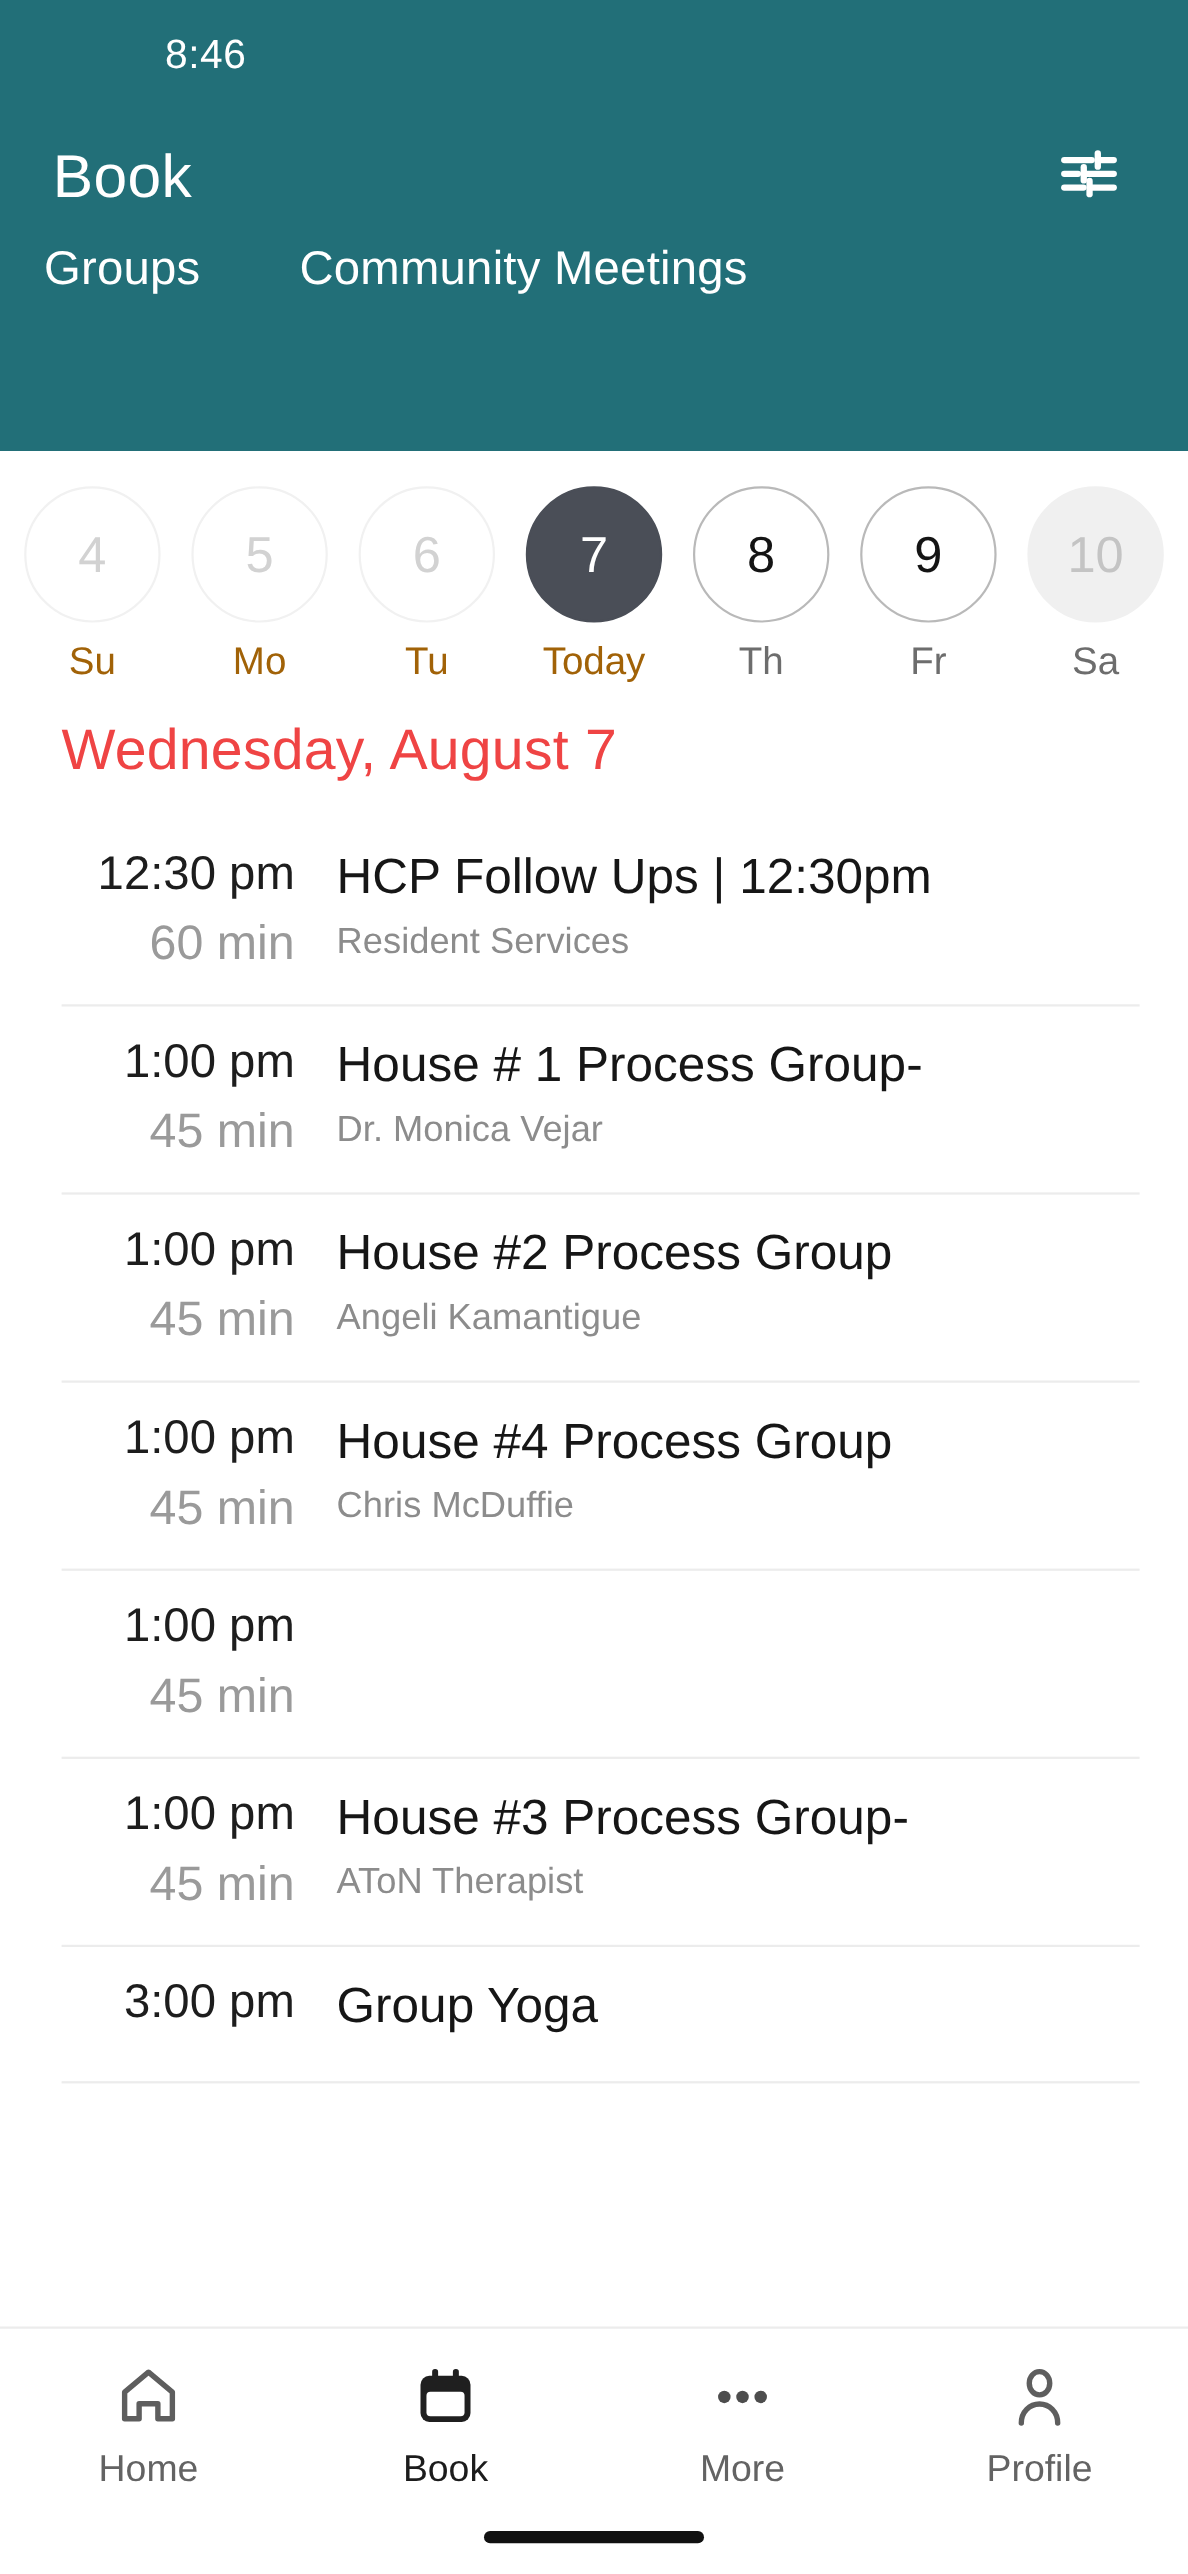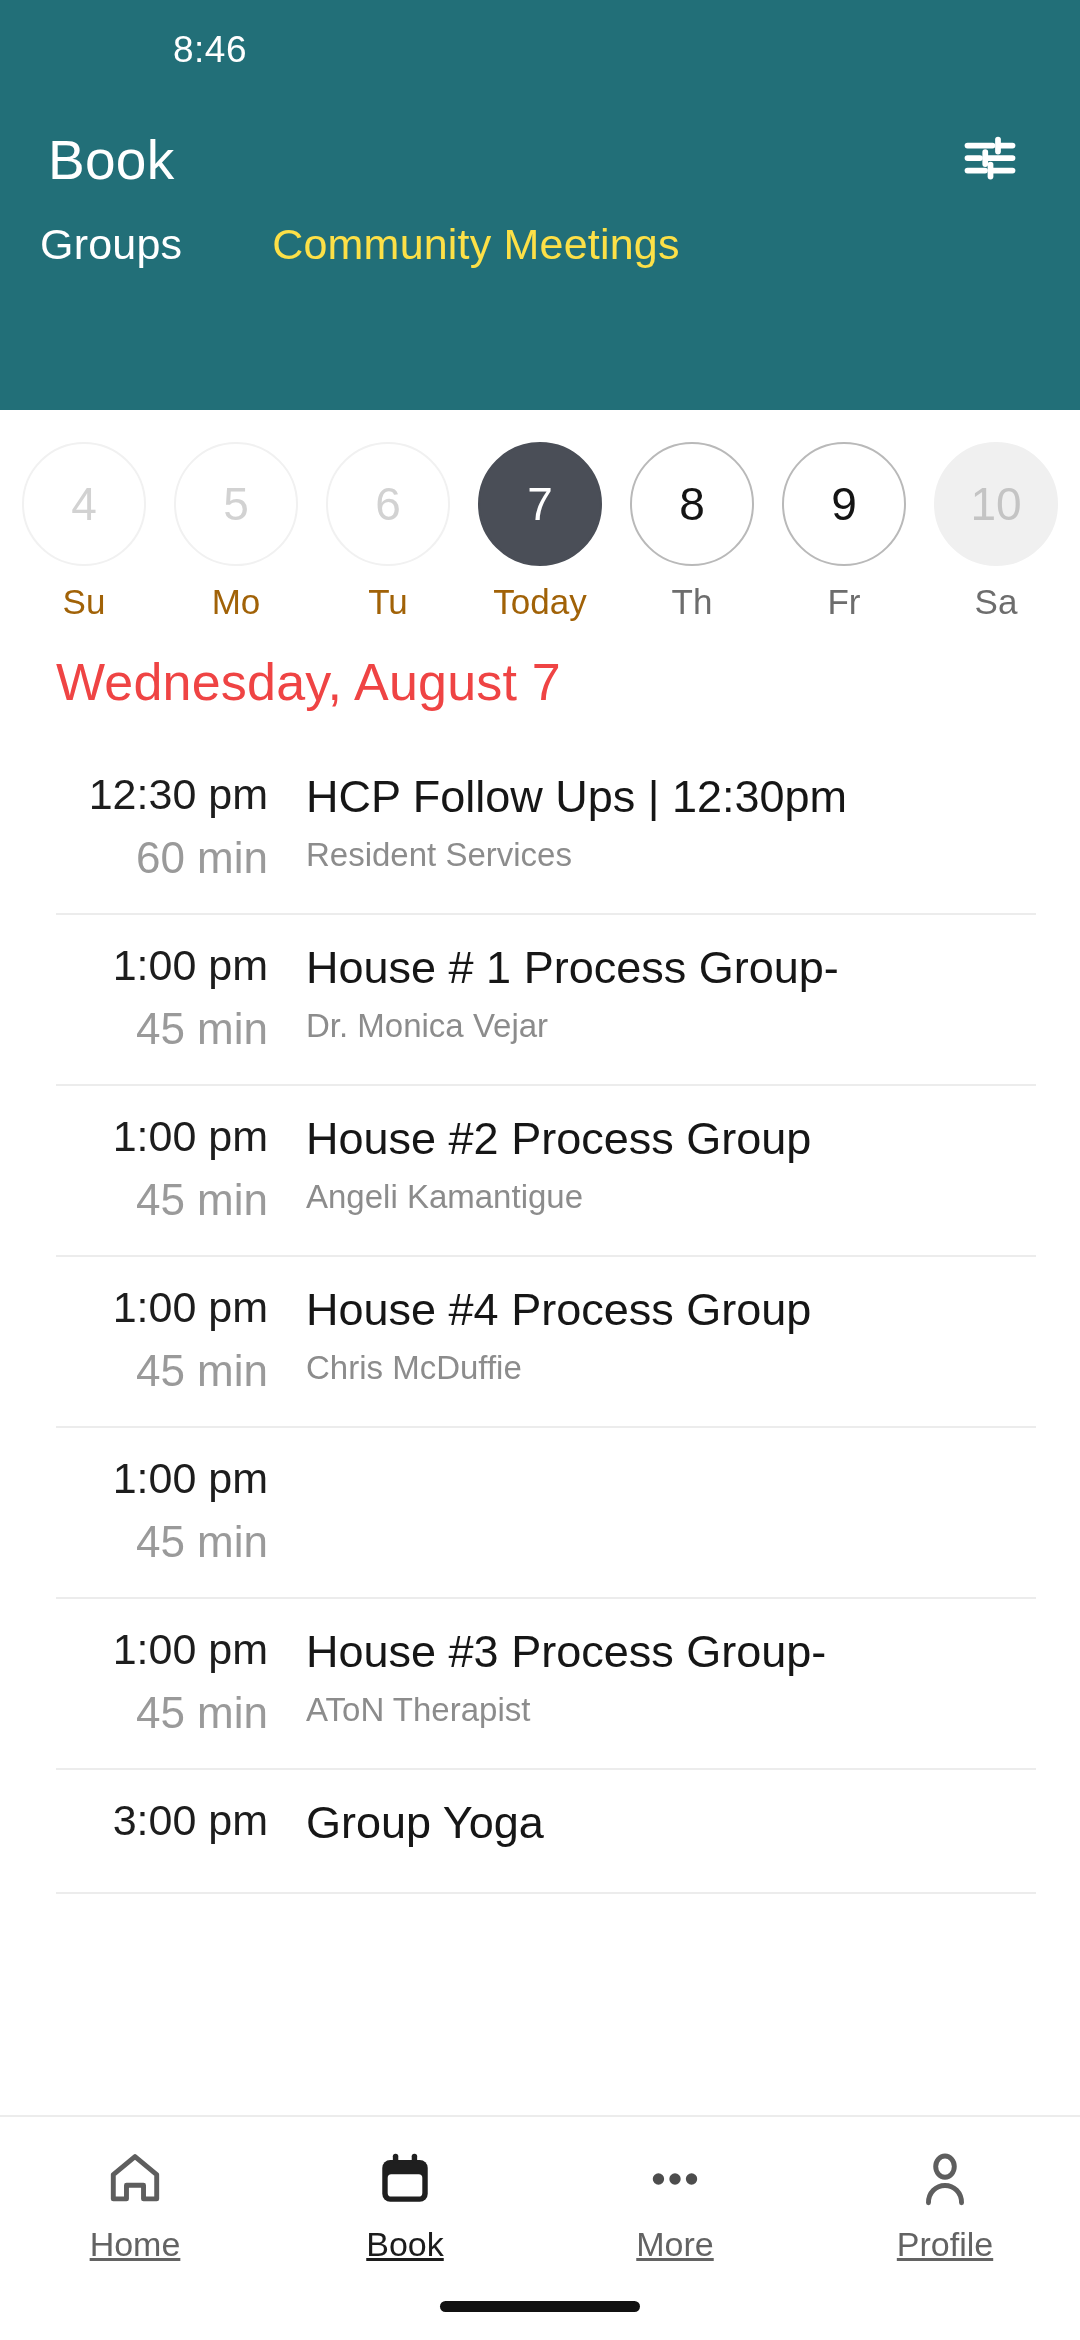--- a/index.html
+++ b/index.html
@@ -21,21 +21,20 @@
   .statusbar {
     height:100px;
     display:flex;
     align-items:center;
     padding-left:150px;
   }
   .statusbar .clock {
     color:#ffffff;
     font-size:37px;
     letter-spacing:0.5px;
-    margin-left:23px;
   }
   .titlerow {
     display:flex;
     align-items:center;
     justify-content:space-between;
     padding:0 52px 0 48px;
     height:120px;
   }
   .titlerow .apptitle {
     color:#ffffff;
@@ -49,21 +48,21 @@
   }
   .tabs {
     display:flex;
     align-items:flex-end;
     gap:90px;
     padding:0 0 44px 40px;
     height:auto;
   }
   .tab {
     font-size:43px;
-    color:#fde047;
+    color:#ffffff;
     letter-spacing:0.2px;
     white-space:nowrap;
   }
   .tab.active { color:#ffffff; }
 
   
   .datestrip {
     display:flex;
     align-items:flex-start;
     padding:32px 8px 0 8px;
@@ -172,21 +171,21 @@
     padding-top:26px;
   }
   .navitem {
     flex:1;
     display:flex;
     flex-direction:column;
     align-items:center;
     gap:10px;
   }
   .navicon { height:72px; display:flex; align-items:center; justify-content:center; }
-  .navlabel { font-size:34px; color:#636363;text-decoration:underline; }
+  .navlabel { font-size:34px; color:#636363; }
   .navitem.active .navlabel { color:#1c1c1c; }
   .homebar {
     position:absolute;
     bottom:28px;
     left:50%;
     transform:translateX(-50%);
     width:200px;
     height:11px;
     border-radius:6px;
     background:#111111;

